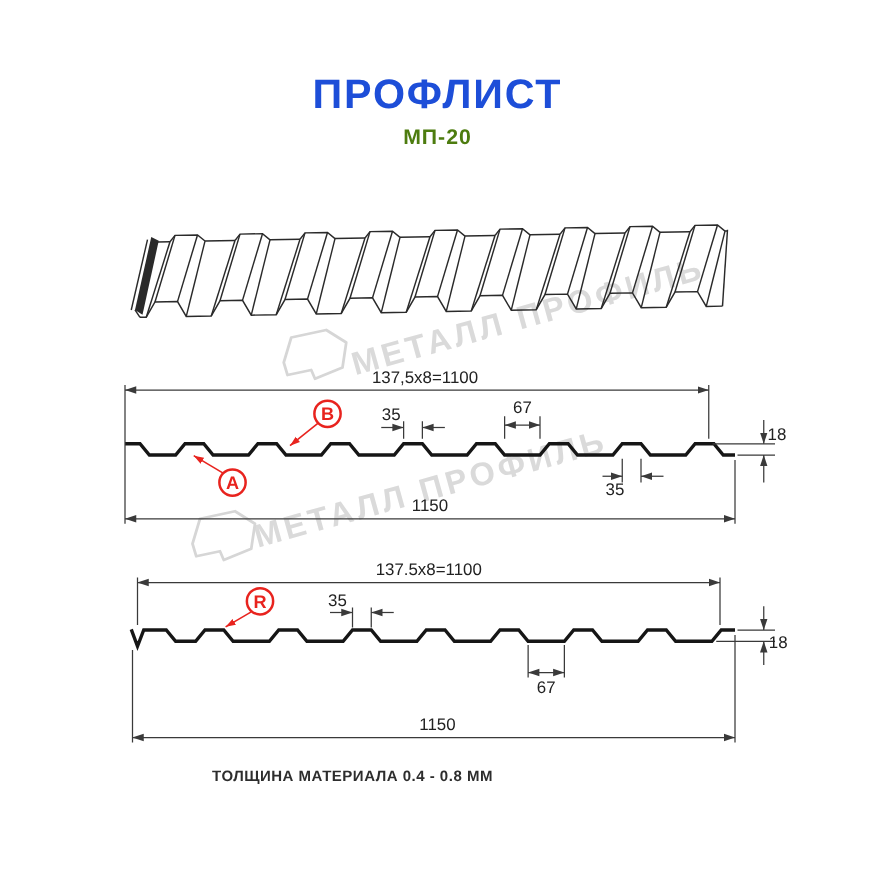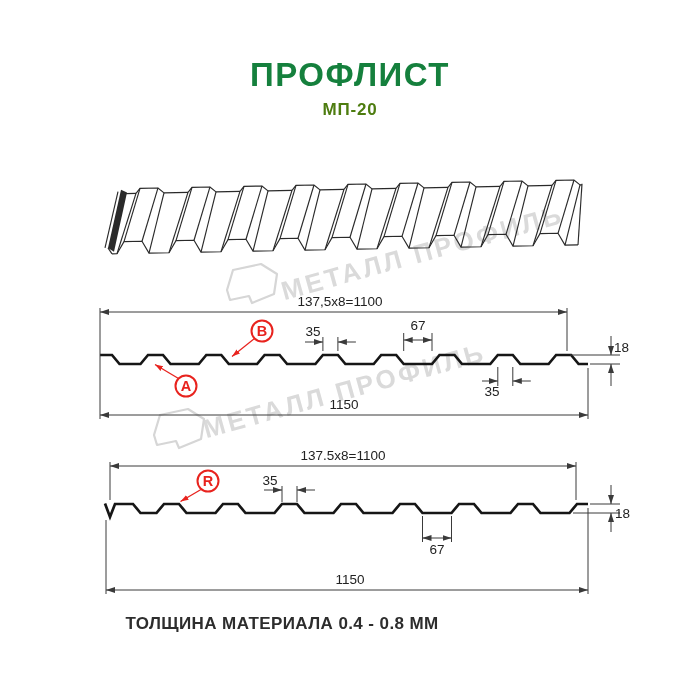--- a/index.html
+++ b/index.html
@@ -1,23 +1,23 @@
 <!DOCTYPE html>
 <html><head>
 <meta charset="utf-8">
 <style>
   html,body{margin:0;padding:0;}
   body{width:700px;height:700px;background:#ffffff;position:relative;overflow:hidden;
        font-family:"Liberation Sans","DejaVu Sans",sans-serif;}
   .abs{position:absolute;}
   .page-title{left:0;top:56px;width:700px;text-align:center;font-size:33px;font-weight:bold;
-              letter-spacing:1.5px;color:#15803d;}
+              letter-spacing:1.5px;color:#1d4ed8;}
   .page-subtitle{left:0;top:100px;width:700px;text-align:center;font-size:17px;font-weight:600;
               letter-spacing:0.8px;color:#4d7c0f;}
-  .footer-note{left:0;top:614px;width:564px;text-align:center;font-size:17px;font-weight:600;
+  .footer-note{left:0;top:614px;width:564px;text-align:center;font-size:12px;font-weight:600;
               letter-spacing:0.4px;color:#2d2d2d;}
   .wm-text{font-size:26px;font-weight:bold;letter-spacing:3px;color:#dadada;white-space:nowrap;
            transform-origin:0 100%;}
   .wm1{left:286px;top:276px;transform:rotate(-15.5deg);}
   .wm2{left:208px;top:414px;transform:rotate(-15.5deg);}
   svg{position:absolute;left:0;top:0;}
   svg text{font-family:"Liberation Sans","DejaVu Sans",sans-serif;}
   .dimline{stroke:#3a3a3a;stroke-width:1;fill:none;}
   .dimtxt{font-size:13.5px;fill:#222222;}
   .profile{stroke:#161616;stroke-width:2.7;fill:none;stroke-linejoin:miter;}

